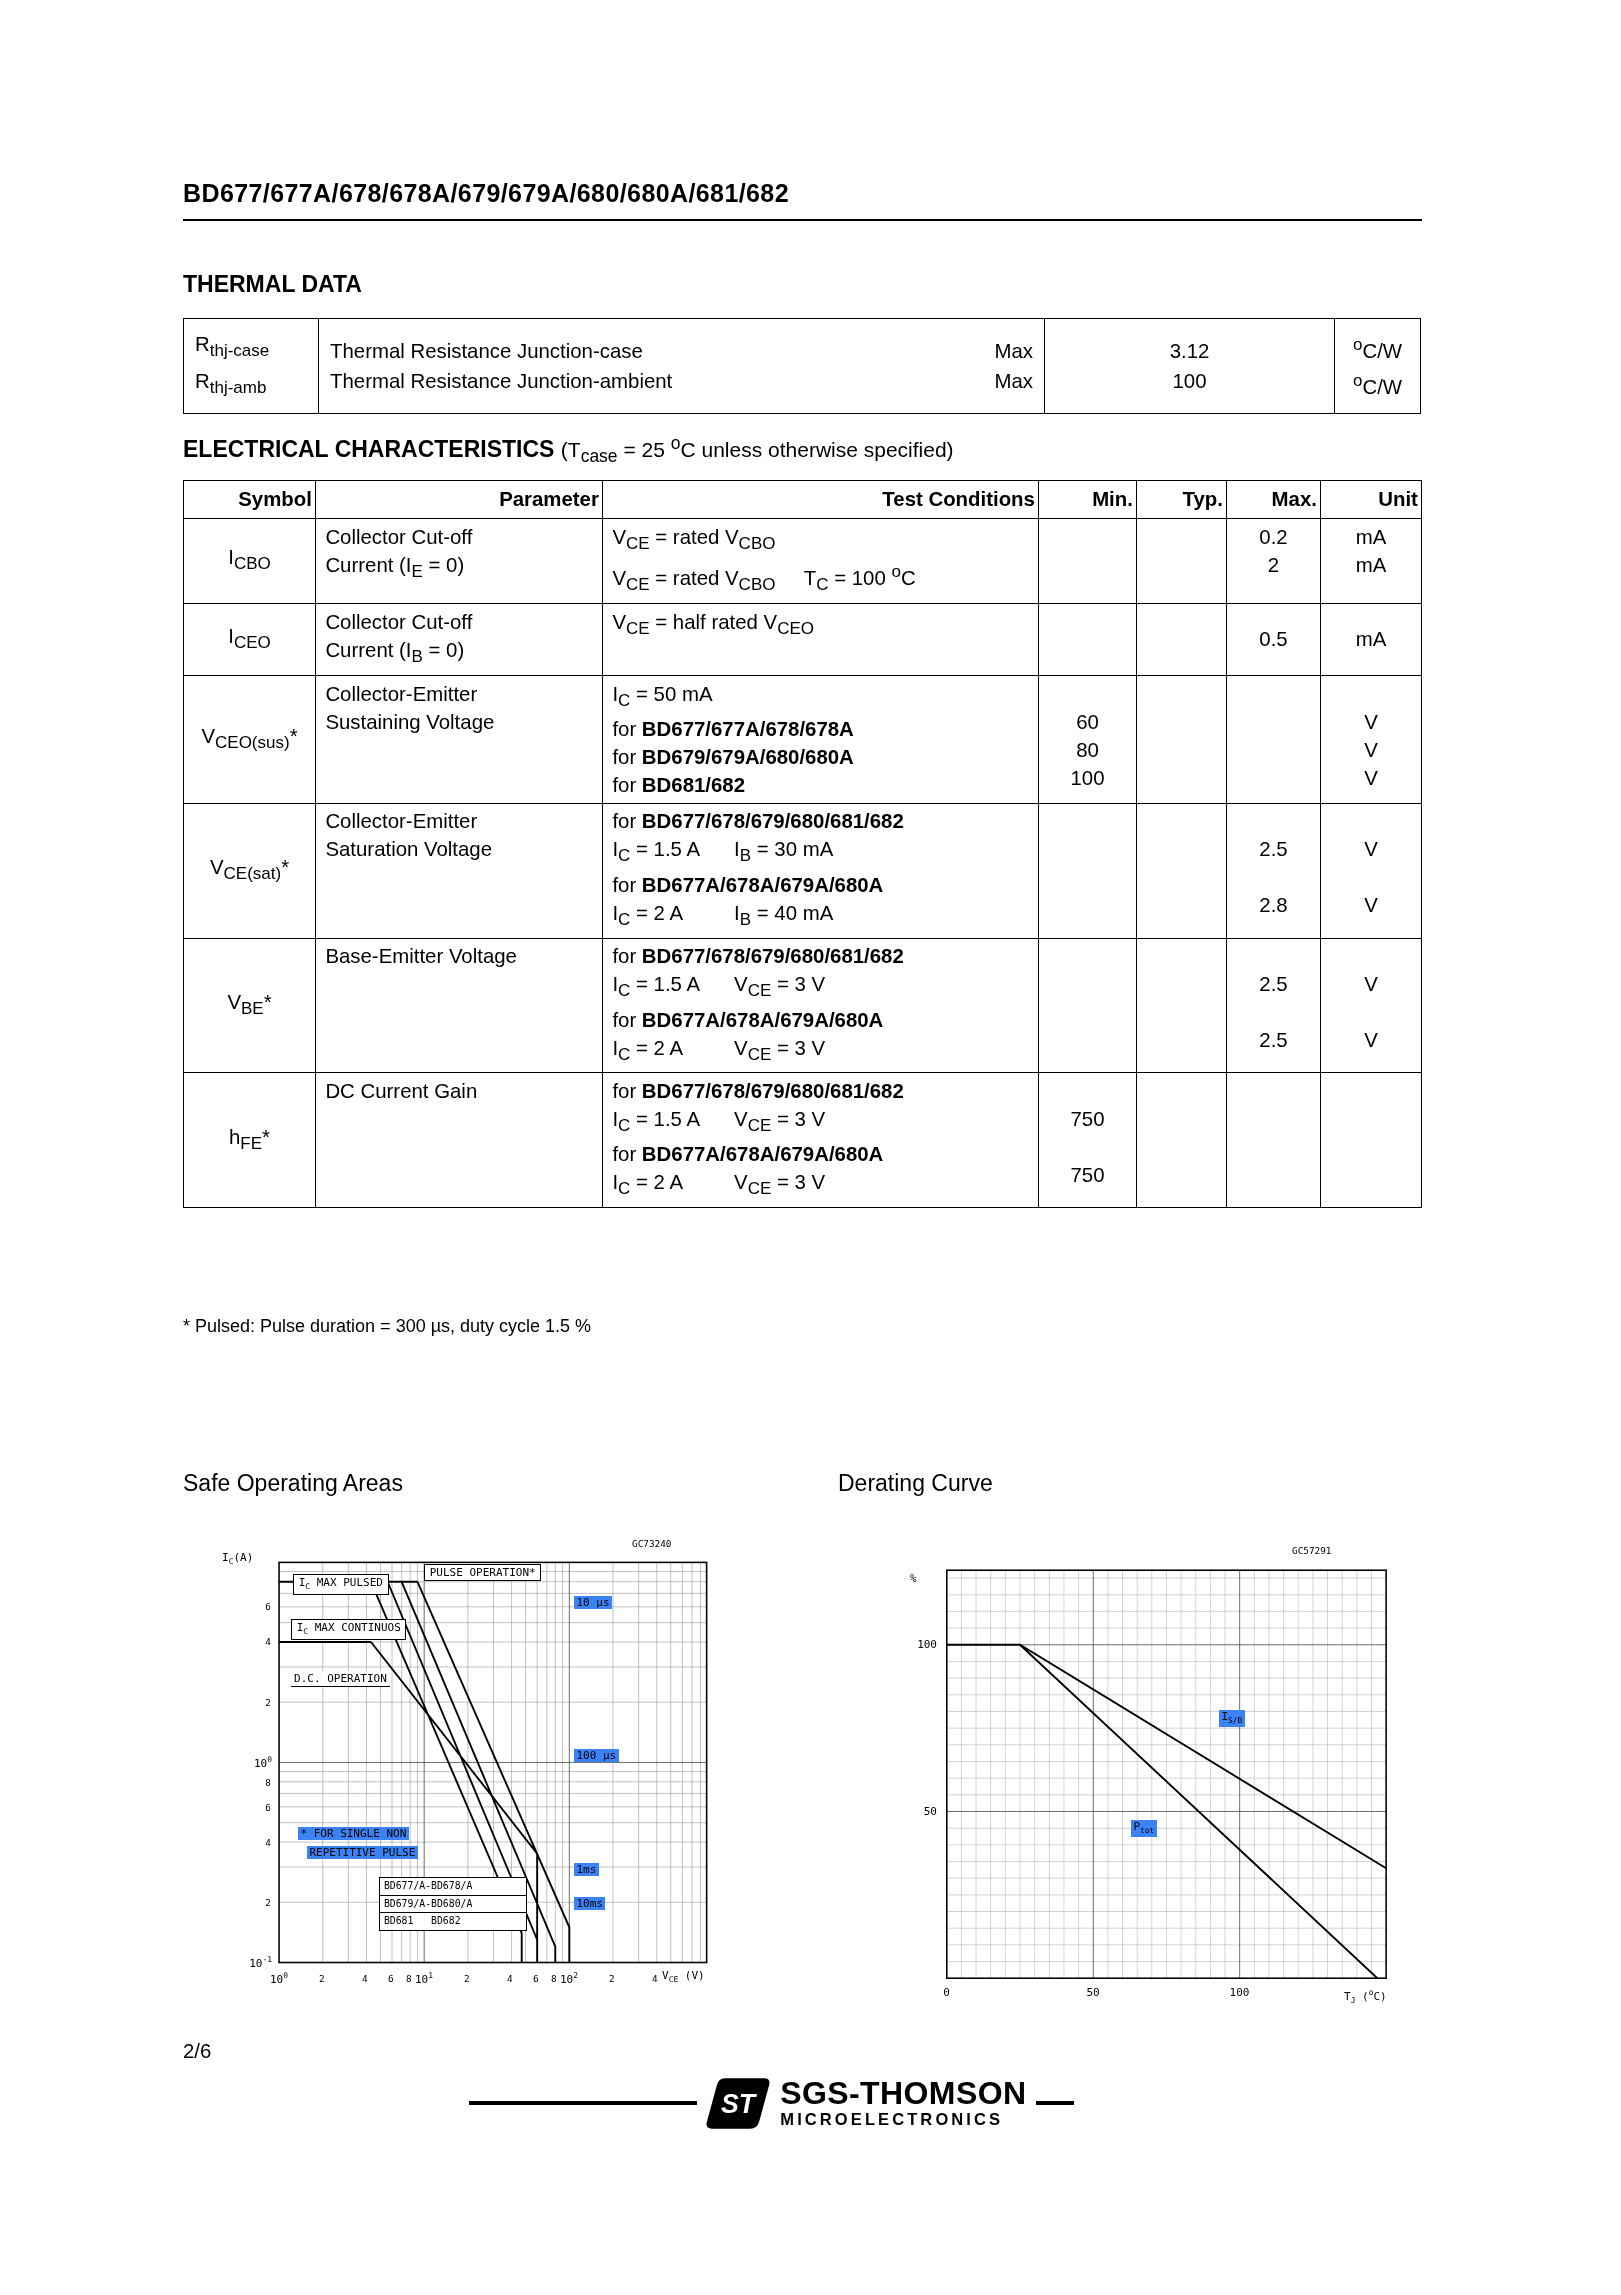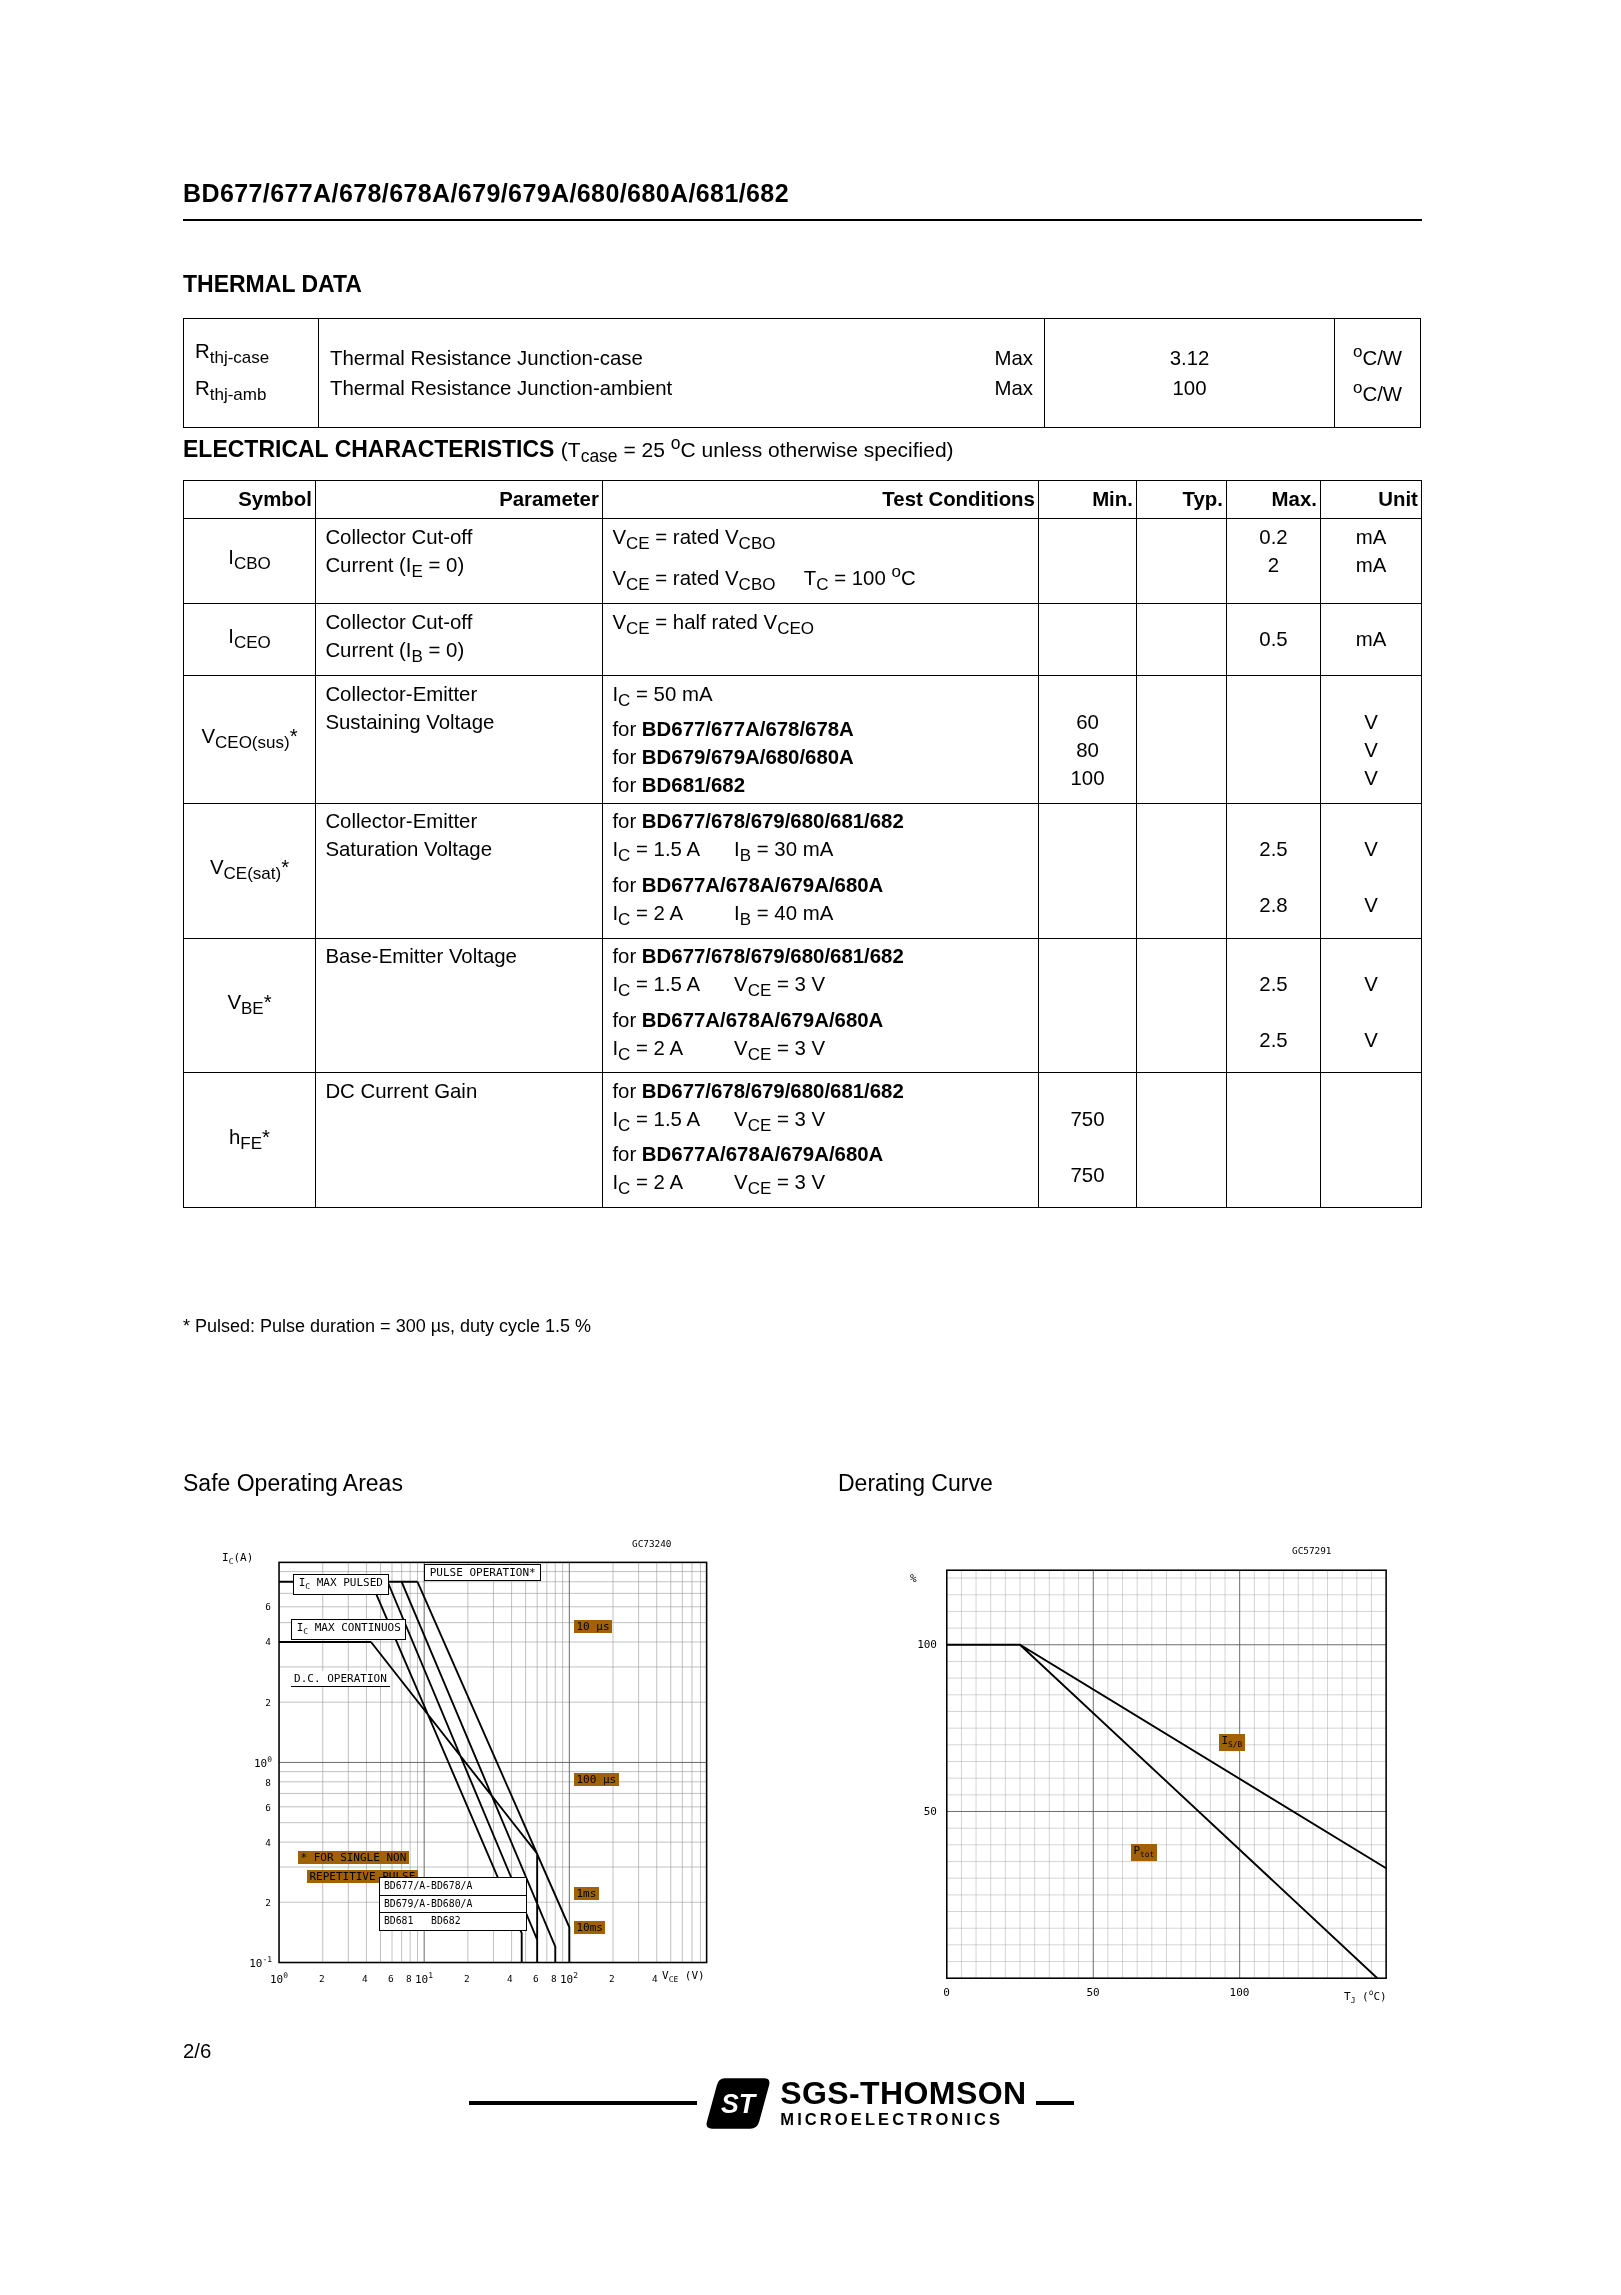--- a/index.html
+++ b/index.html
@@ -8,41 +8,41 @@
     font-family:"Liberation Sans", sans-serif;color:#000;overflow:hidden;
   }
   
   .title-block{position:absolute;left:183px;top:179px;width:1239px;border-bottom:2.4px solid #000;padding-bottom:11px;}
   .title-block h1{margin:0;font-size:25px;font-weight:bold;letter-spacing:0.4px;}
   
   .sec-head{position:absolute;font-size:23px;font-weight:bold;}
   .sec-note{font-weight:normal;font-size:21px;}
   
   .thermal-table{position:absolute;left:183px;top:318px;width:1238px;border-collapse:collapse;table-layout:fixed;}
-  .thermal-table td{border:1.6px solid #000;font-size:20.4px;line-height:30px;padding:17px 11px;vertical-align:middle;}
+  .thermal-table td{border:1.6px solid #000;font-size:20.4px;line-height:30px;padding:10px 11px;vertical-align:middle;}
   .t-mid{display:flex;justify-content:space-between;}
   .t-val{text-align:center;}
   
   .elec-table{position:absolute;left:183px;top:480px;width:1238px;border-collapse:collapse;table-layout:fixed;}
   .elec-table th{border:1.6px solid #000;font-size:20.4px;font-weight:bold;text-align:right;padding:3.1px;}
   .elec-table td{border:1.6px solid #000;font-size:20.4px;line-height:28px;padding:3.9px 9.4px;vertical-align:top;}
   .elec-table td.c-sym{vertical-align:middle;text-align:center;padding:3.9px 3.1px;}
   .elec-table td.c-num{text-align:center;padding:3.9px 3.1px;}
   .elec-table td.vm{vertical-align:middle;}
   tr.hr0{height:38px;} tr.hr1{height:66px;} tr.hr2{height:72px;} tr.hr3{height:66px;}
   tr.hr4{height:126px;} tr.hr5{height:127px;} tr.hr6{height:127px;} tr.hr7{height:127px;} tr.hr8{height:69px;}
   .footnote{position:absolute;left:183px;top:1316px;font-size:18px;}
   
   .chart-title{position:absolute;font-size:23px;font-weight:normal;}
   .chart{position:absolute;background:#fff;}
   .chart svg{position:absolute;left:0;top:0;}
   .cl{position:absolute;font-family:"DejaVu Sans Mono", monospace;font-size:11px;line-height:13.3px;white-space:nowrap;}
   .cl sub{font-size:7.9px;} .cl sup{font-size:7.9px;}
   .cl-sm{font-size:9.4px;}
-  .cl-bg{background:#a16207;padding:0 2.4px;margin-top:24px;}
+  .cl-bg{background:#3b82f6;padding:0 2.4px;}
   .clbox{border:1.6px solid #000;background:#fff;padding:0.8px 4.7px;font-size:11px;}
   .clul{border-bottom:1.6px solid #000;background:#fff;padding:0.8px 3.1px;font-size:11px;}
   .t-right{text-align:right;display:inline-block;}
   .t-center{text-align:center;display:inline-block;}
   .legend-box{position:absolute;border:1.6px solid #000;background:#fff;width:146px;}
   .legend-box .lg-row{font-family:"DejaVu Sans Mono", monospace;font-size:9.8px;line-height:16.5px;padding:0 3.9px;border-bottom:1.2px solid #000;}
   .legend-box .lg-row:last-child{border-bottom:none;}
   
   .footer-page{position:absolute;left:183px;top:2040px;font-size:20.4px;}
   .footer-logo{position:absolute;left:469px;top:2069px;width:707px;height:68px;display:flex;align-items:center;}

